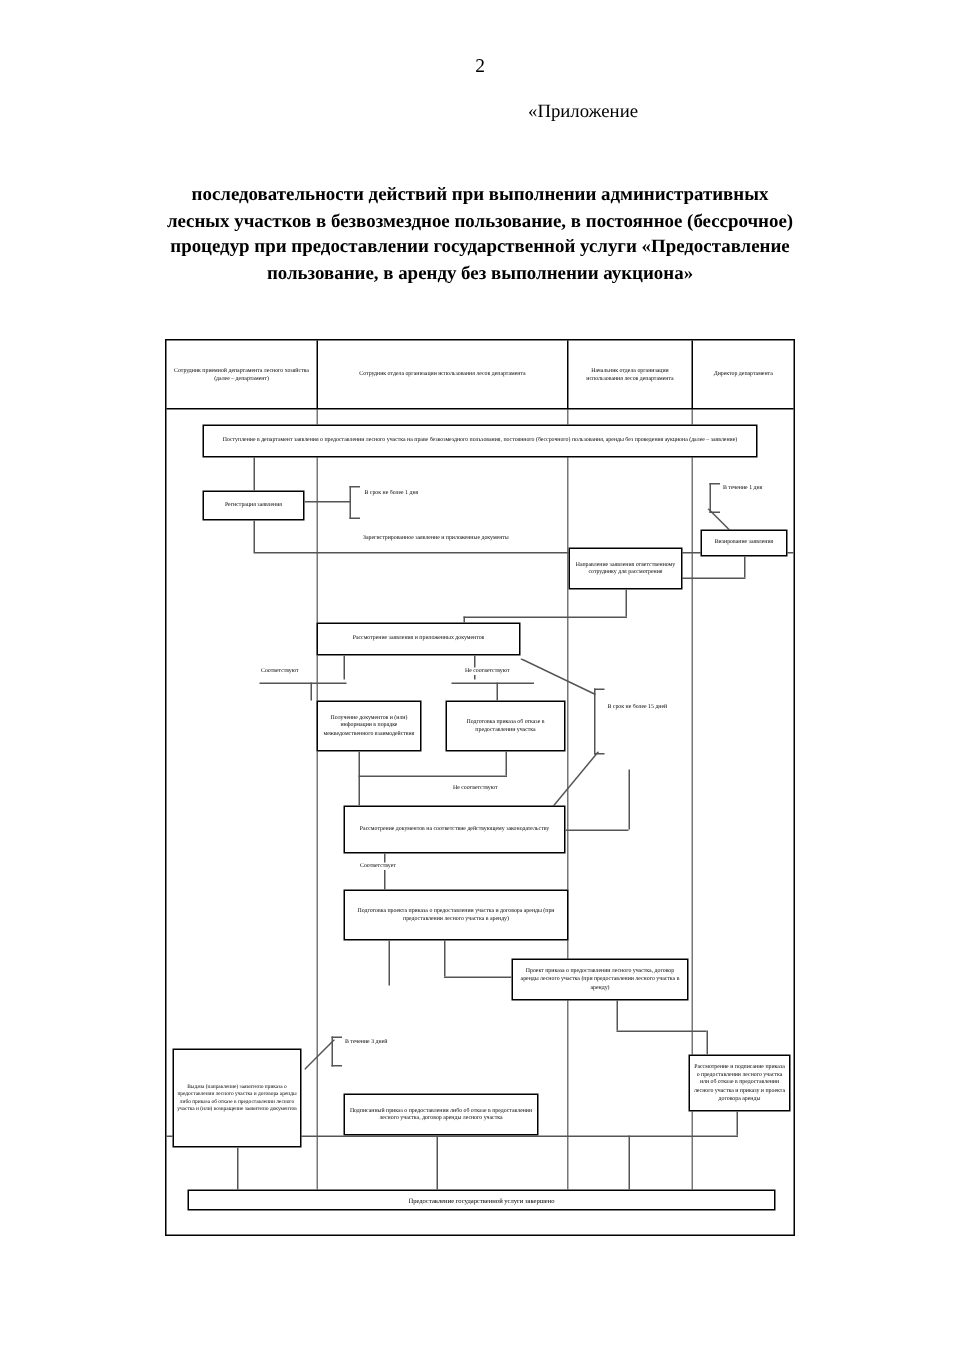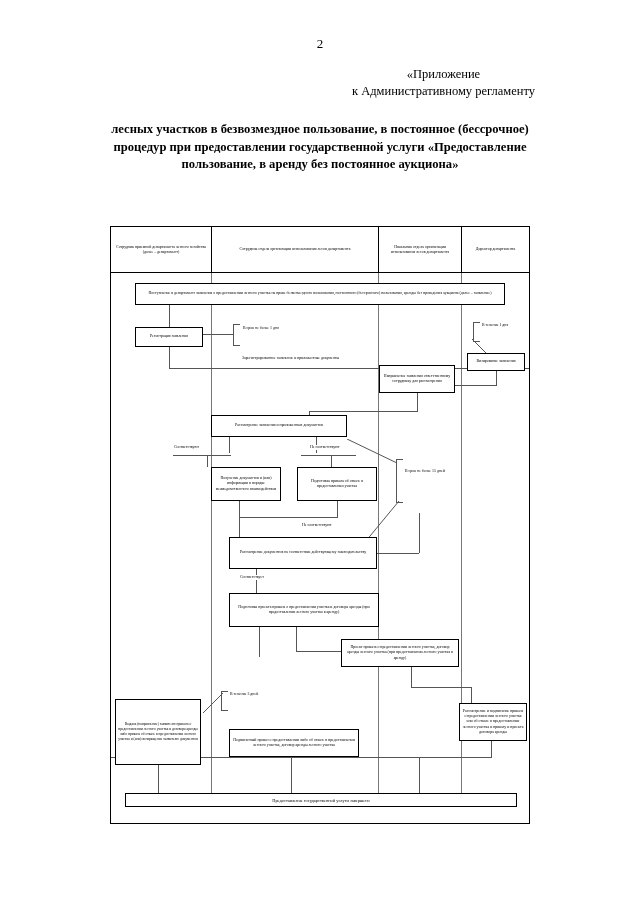--- a/index.html
+++ b/index.html
@@ -43,27 +43,27 @@
 </style>
 </head>
 <body>
 
 <div class="page">
 
   <div class="page-num">2</div>
 
   <div class="appendix">
     <div>«Приложение</div>
-    <div>к Административному регламенту</div>
   </div>
 
   <div class="title-block">
+    <div class="title-sub">последовательности действий при выполнении административных</div>
     <div class="title-sub">лесных участков в безвозмездное пользование, в постоянное (бессрочное)</div>
     <div class="title-sub">процедур  при предоставлении государственной услуги «Предоставление</div>
-    <div class="title-sub">пользование, в аренду без постоянное аукциона»</div>
+    <div class="title-sub">пользование, в аренду без выполнении аукциона»</div>
   </div>
 
   <div class="chart">
 
     <div class="lane-head">
       <div class="lane-h" style="left:0;width:100px;">Сотрудник приемной департамента лесного хозяйства (далее – департамент)</div>
       <div class="lane-h" style="left:101px;width:166px;">Сотрудник отдела организации использования лесов департамента</div>
       <div class="lane-h" style="left:268px;width:82px;">Начальник отдела организации использования лесов департамента</div>
       <div class="lane-h" style="left:351px;width:67px;">Директор департамента</div>
     </div>

